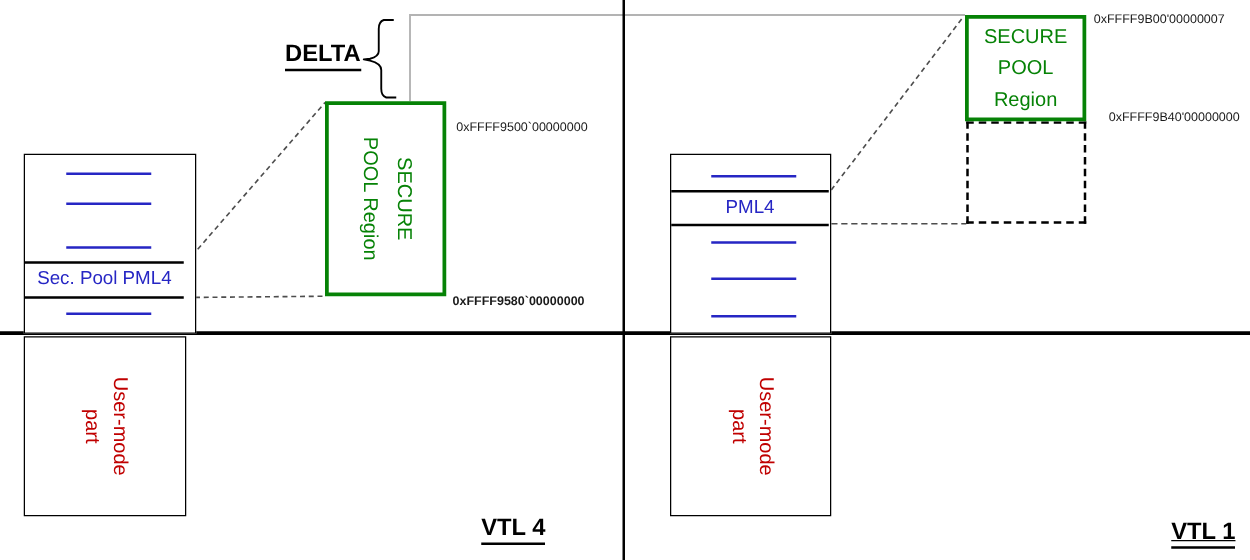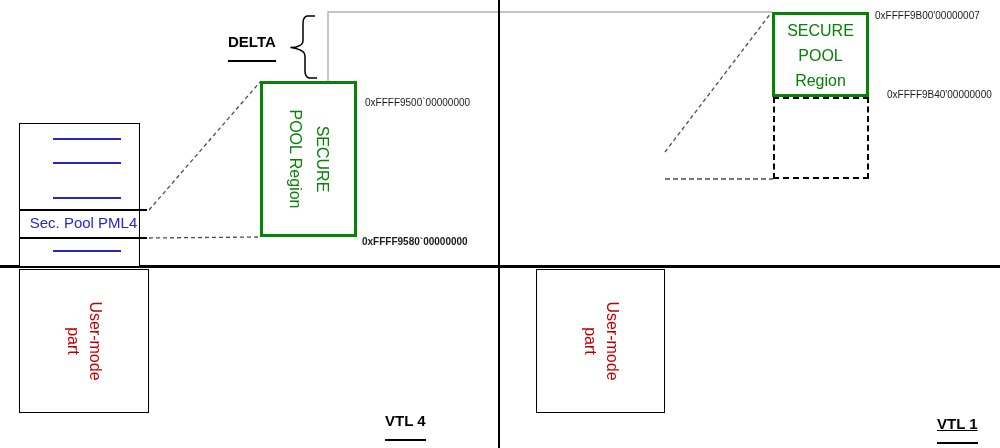--- a/index.html
+++ b/index.html
@@ -31,22 +31,22 @@
   .center-xy{
     position:absolute;left:50%;top:50%;
     transform:translate(-50%,-50%);
   }
   .red-text{
     color:#c00000;font-size:16px;line-height:22px;text-align:center;white-space:pre-line;
   }
   .dashedbox{border:2px dashed #000;background:#fff;box-sizing:border-box;}
   .addr{font-size:10px;color:#1a1a1a;white-space:nowrap;letter-spacing:0px;}
   .big-label{
-    font-size:15px;font-weight:bold;white-space:nowrap;
-    border-bottom:2px solid #000;padding-bottom:10px;
+    font-size:19px;font-weight:bold;white-space:nowrap;
+    border-bottom:2px solid #000;padding-bottom:0px;
   }
   svg.overlay{position:absolute;left:0;top:0;pointer-events:none;}
 </style>
 </head>
 <body>
 
 <div id="canvas">
 
   <svg class="overlay" width="1000" height="448" viewBox="0 0 1000 448">
 
@@ -60,21 +60,21 @@
 
     <line x1="665" y1="152" x2="771" y2="13" stroke="#4d4d4d" stroke-width="1.3" stroke-dasharray="4 3"></line>
     <line x1="665" y1="179" x2="773" y2="179" stroke="#4d4d4d" stroke-width="1.3" stroke-dasharray="5 3"></line>
   </svg>
 
   <div class="abs divider-v"></div>
   <div class="abs divider-h"></div>
 
   <div class="abs big-label" style="left:228px;top:33px;">DELTA</div>
 
-  <div class="abs tbox" style="left:19px;top:123px;width:121px;height:144px;">
+  <div class="abs tbox" style="left:19px;top:123px;width:138px;height:144px;">
     <div class="abs entry-line" style="left:33px;top:14px;width:68px;"></div>
     <div class="abs entry-line" style="left:33px;top:38px;width:68px;"></div>
     <div class="abs entry-line" style="left:33px;top:73px;width:68px;"></div>
     <div class="abs cell-sep" style="left:0;top:85px;width:127px;"></div>
     <div class="abs cell-label" style="left:0;top:86px;width:127px;">Sec. Pool PML4</div>
     <div class="abs cell-sep" style="left:0;top:113px;width:127px;"></div>
     <div class="abs entry-line" style="left:33px;top:126px;width:68px;"></div>
   </div>
 
   <div class="abs tbox" style="left:19px;top:269px;width:130px;height:144px;">
@@ -85,20 +85,29 @@
   <div class="abs greenbox" style="left:260px;top:81px;width:97px;height:156px;">
     <div class="rot90 green-text" style="width:150px;line-height:27px;">SECURE
 POOL Region</div>
   </div>
 
   <div class="abs addr" style="left:365px;top:97px;">0xFFFF9500`00000000</div>
   <div class="abs addr" style="left:362px;top:236px;font-weight:bold;">0xFFFF9580`00000000</div>
 
   <div class="abs big-label" style="left:385px;top:412px;">VTL 4</div>
 
+  <div class="abs tbox" style="left:536px;top:123px;width:129px;height:144px;">
+    <div class="abs entry-line" style="left:32px;top:16px;width:68px;"></div>
+    <div class="abs cell-sep" style="left:0;top:28px;width:126px;"></div>
+    <div class="abs cell-label" style="left:0;top:29px;width:126px;">PML4</div>
+    <div class="abs cell-sep" style="left:0;top:55px;width:126px;"></div>
+    <div class="abs entry-line" style="left:32px;top:69px;width:68px;"></div>
+    <div class="abs entry-line" style="left:32px;top:98px;width:68px;"></div>
+    <div class="abs entry-line" style="left:32px;top:128px;width:68px;"></div>
+  </div>
 
   <div class="abs tbox" style="left:536px;top:269px;width:129px;height:144px;">
     <div class="rot90 red-text" style="width:140px;">User-mode
 part</div>
   </div>
 
   <div class="abs dashedbox" style="left:773px;top:97px;width:96px;height:82px;"></div>
 
   <div class="abs greenbox" style="left:772px;top:12px;width:97px;height:85px;">
     <div class="center-xy green-text" style="width:92px;line-height:25px;">SECURE

